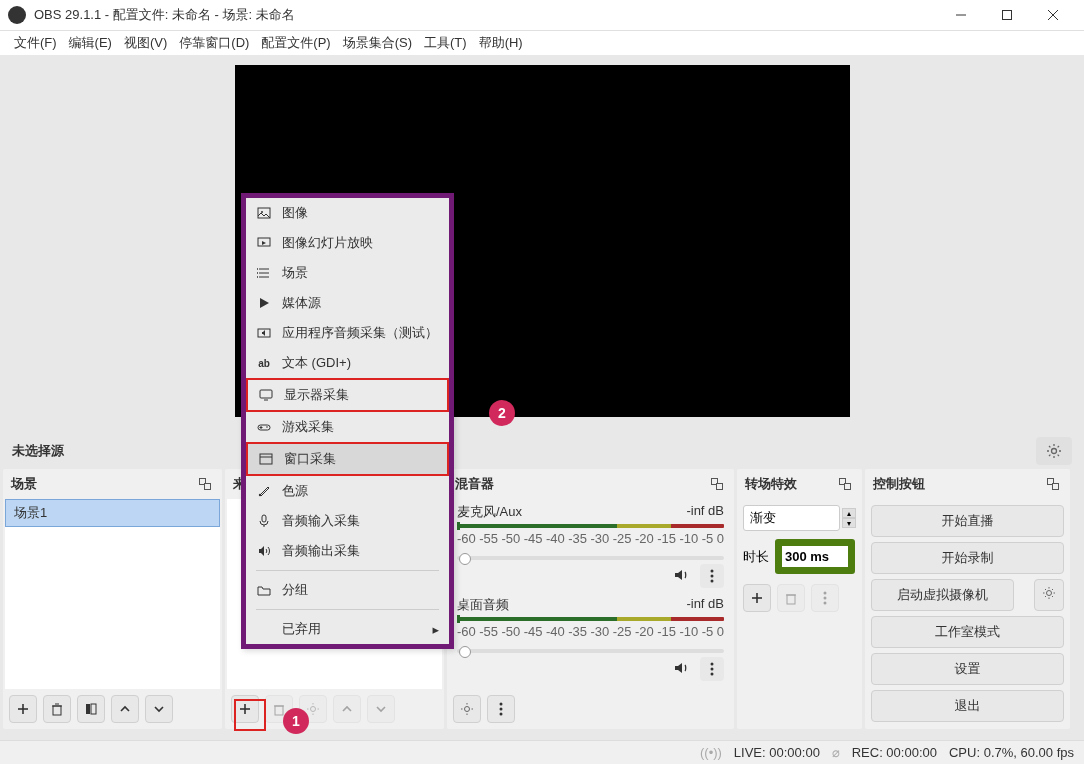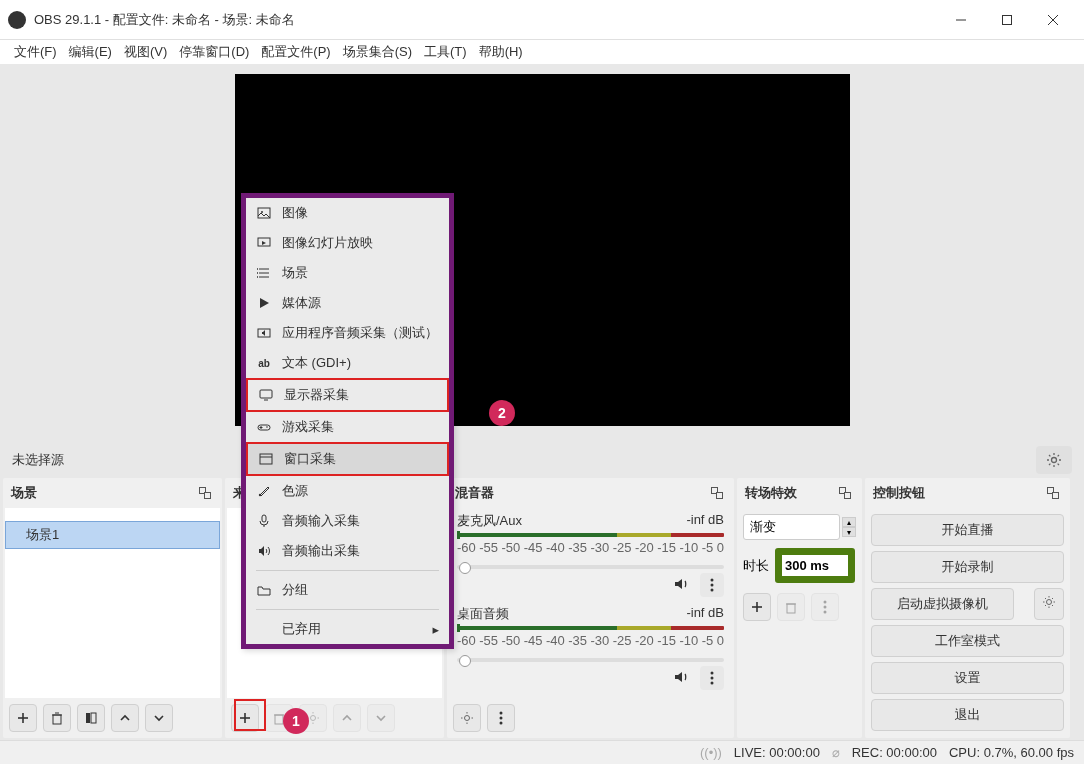--- a/index.html
+++ b/index.html
@@ -1,53 +1,53 @@
 <!DOCTYPE html>
 <html><head>
 <meta charset="utf-8">
 <style>
 * { margin: 0; padding: 0; box-sizing: border-box; font-family: "Microsoft YaHei", "Segoe UI", sans-serif; font-size: 13px; }
 body { background: #e8e8e8; width: 1084px; height: 764px; overflow: hidden; position: relative; }
 
 
-.titlebar { height: 40px; background: #fff; display: flex; align-items: center; padding: 0 8px; border-bottom: 1px solid #e0e0e0; }
+.titlebar { height: 31px; background: #fff; display: flex; align-items: center; padding: 0 8px; border-bottom: 1px solid #e0e0e0; }
 .titlebar .obs-icon { width: 18px; height: 18px; background: #333; border-radius: 50%; margin-right: 8px; }
 .titlebar .title { flex: 1; color: #333; }
 .titlebar .win-btns { display: flex; }
 .titlebar .win-btn { width: 46px; height: 31px; display: flex; align-items: center; justify-content: center; color: #333; font-size: 12px; }
 .titlebar .win-btn.close svg { stroke: #333; }
 
 
 .menubar { height: 24px; background: #fff; display: flex; align-items: center; padding: 0 8px; }
 .menu-item { padding: 2px 6px; color: #333; }
 
 
 .preview-area { background: #e8e8e8; height: 378px; display: flex; justify-content: center; padding-top: 10px; }
 .preview-black { background: #000; width: 615px; height: 352px; }
 
 
-.nosource-row { background: #e8e8e8; height: 36px; display: flex; align-items: center; padding: 0 12px; gap: 8px; }
+.nosource-row { background: #e8e8e8; height: 36px; display: flex; align-items: center; padding: 0 12px; gap: 8px; font-weight: bold; }
 .nosource-label { flex: 1; color: #333; }
 .gear-btn { width: 36px; height: 28px; background: #e0e0e0; border-radius: 4px; display: flex; align-items: center; justify-content: center; }
 
 
 .panels { display: flex; height: 260px; gap: 3px; padding: 0 3px; }
 .panel { background: #f0f0f0; display: flex; flex-direction: column; border-radius: 2px; position: relative; }
 .panel.w-scenes { width: 219px; }
 .panel.w-sources { width: 219px; }
 .panel.w-mixer { width: 287px; }
 .panel.w-trans { width: 125px; }
 .panel.w-ctrl { width: 205px; }
 
 .panel-header { height: 30px; display: flex; align-items: center; padding: 0 8px; font-weight: bold; color: #333; }
 .panel-header .spacer { flex: 1; }
 .panel-header .expand-icon { width: 18px; height: 18px; display: flex; align-items: center; justify-content: center; }
 
 .panel-body { flex: 1; background: #fff; margin: 0 2px; overflow: hidden; position: relative; }
-.scene-item { background: #bcd6f3; padding: 4px 20px; border: 1px solid #7aa6d9; color: #333; margin-top: 13px; }
+.scene-item { background: #bcd6f3; padding: 4px 8px; border: 1px solid #7aa6d9; color: #333; }
 
 .panel-footer { height: 40px; display: flex; align-items: center; padding: 0 6px; gap: 6px; }
 .icon-btn { width: 28px; height: 28px; background: #e8e8e8; border: 1px solid #d0d0d0; border-radius: 4px; display: flex; align-items: center; justify-content: center; color: #333; }
 
 
 .mixer-item { padding: 4px 8px; }
 .mixer-head { display: flex; justify-content: space-between; font-size: 12px; color: #333; }
 .mixer-meter { height: 4px; background: linear-gradient(to right, #2a6e2a 0%, #2a6e2a 60%, #a8a82a 60%, #a8a82a 80%, #a82a2a 80%); margin: 3px 0; border-radius: 1px; position: relative; }
 .mixer-meter::before { content:''; position:absolute; left:0; top:-2px; width:3px; height:8px; background:#2a6e2a; }
 .mixer-ticks { display: flex; justify-content: space-between; font-size: 9px; color: #666; }

